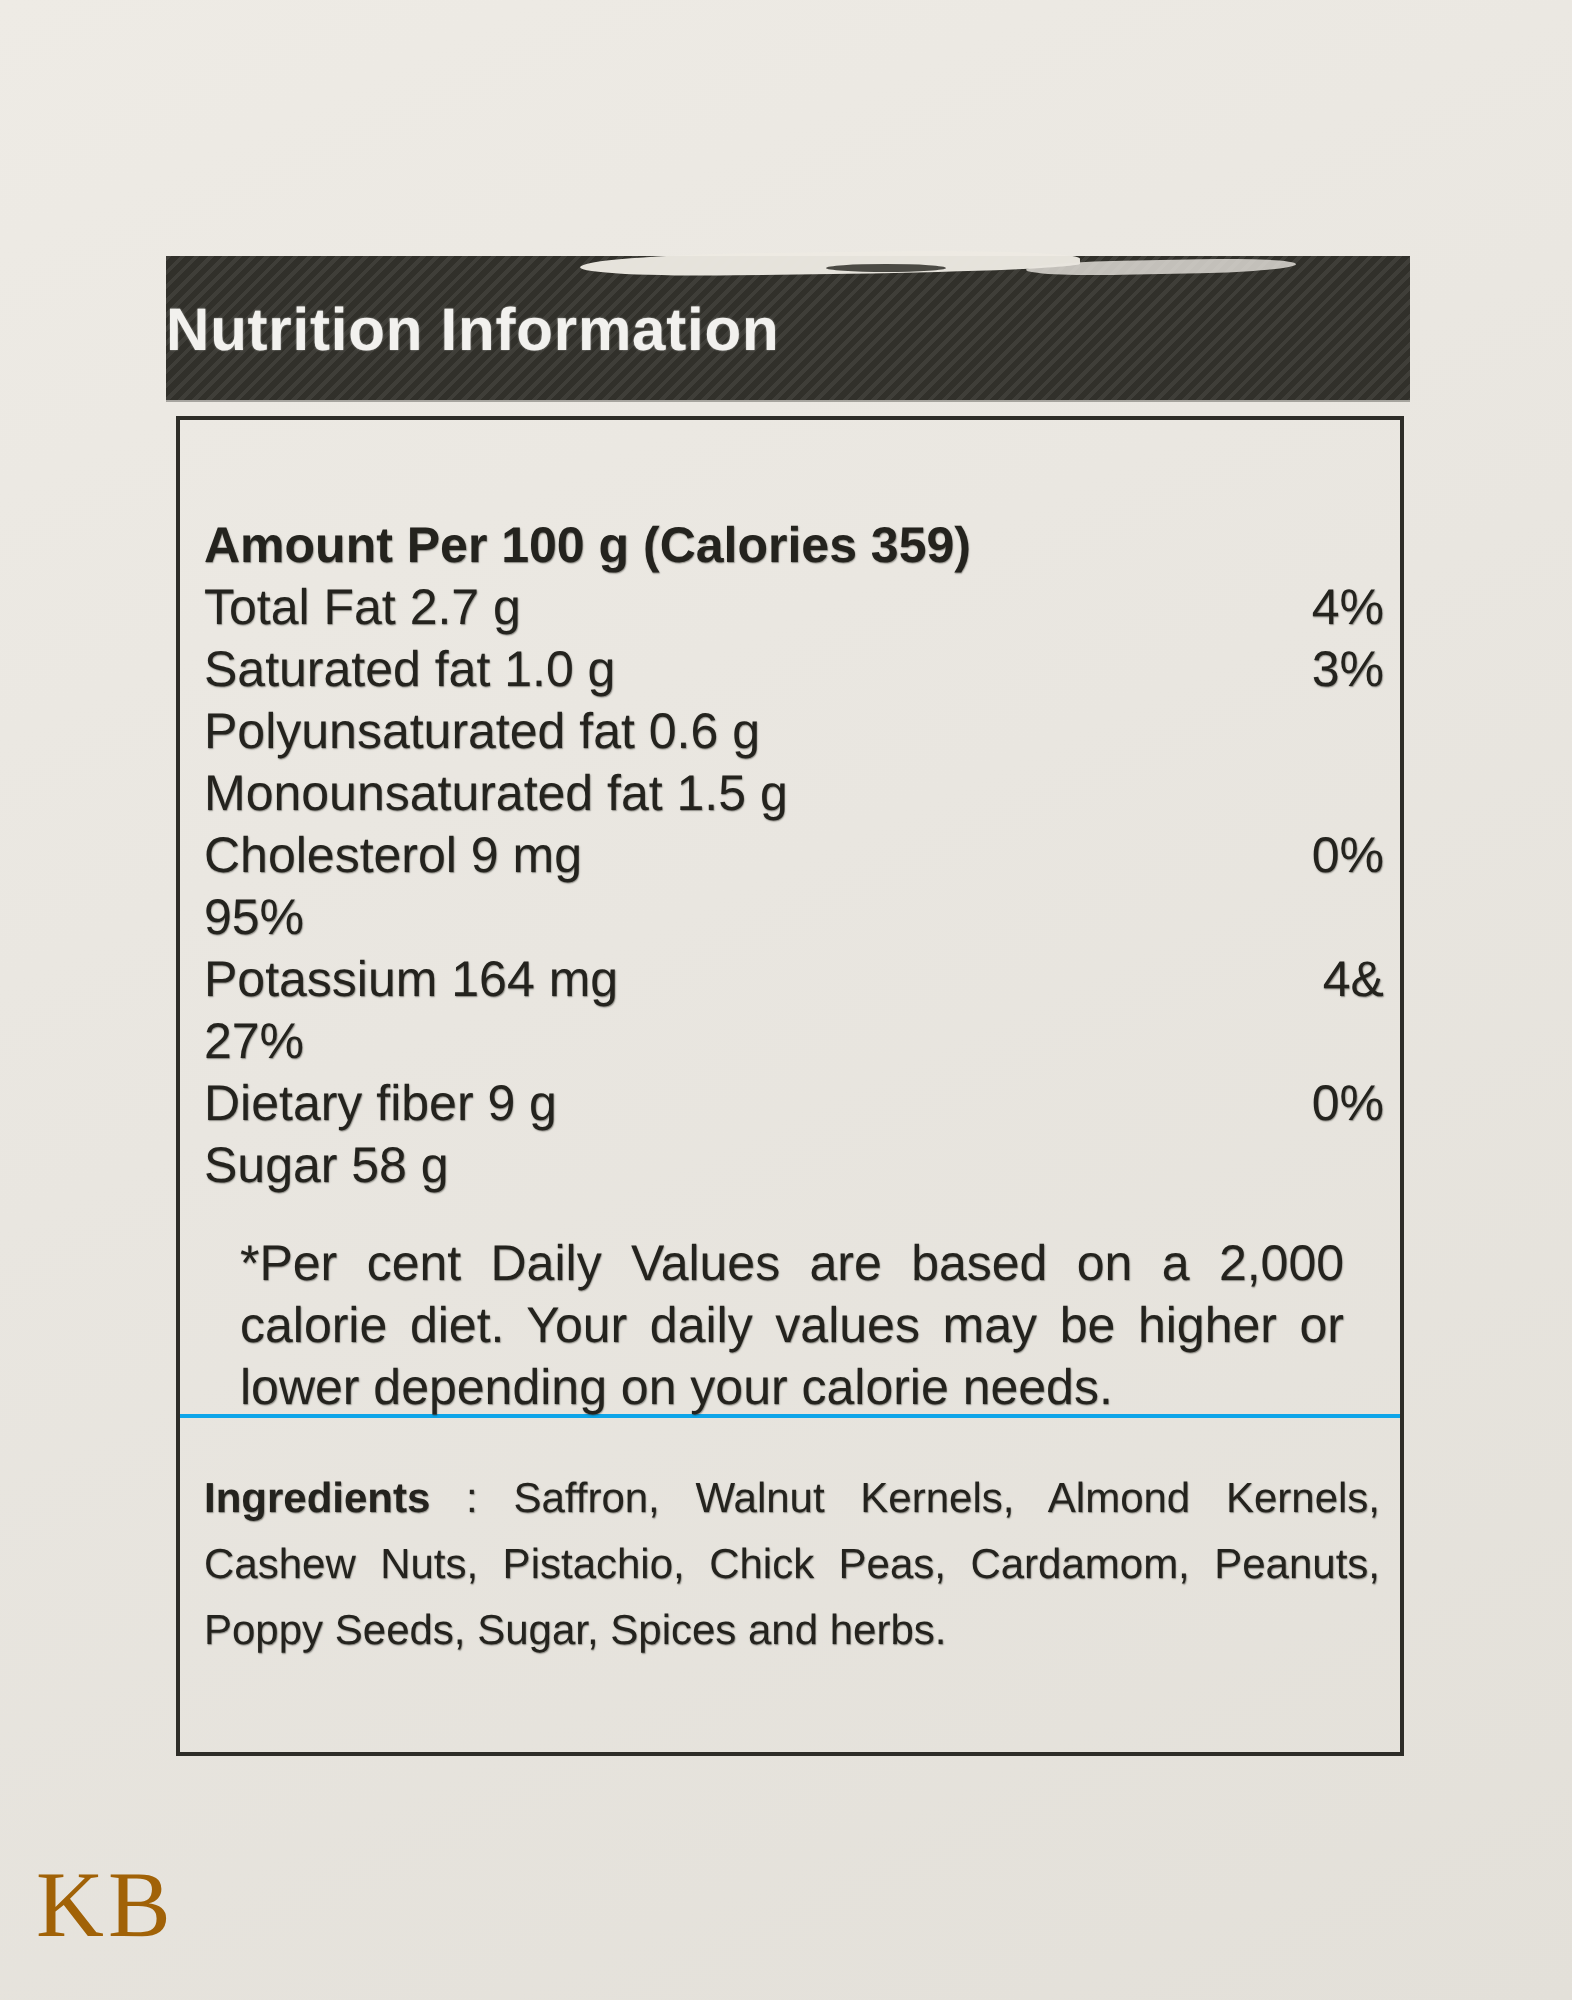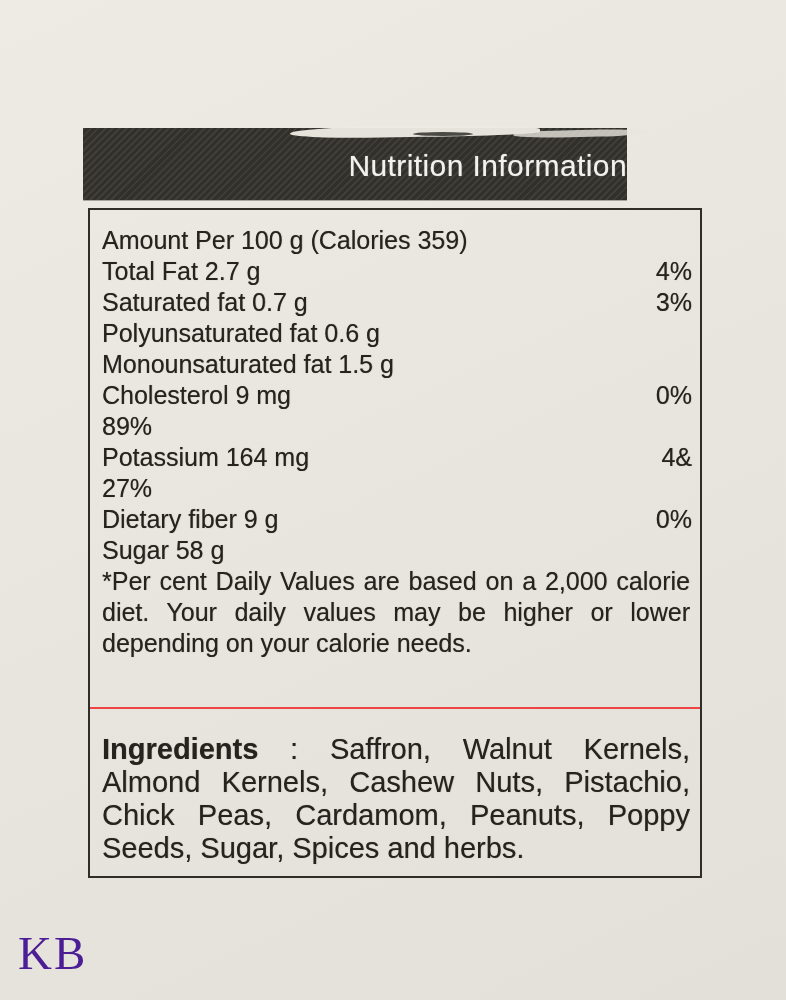--- a/index.html
+++ b/index.html
@@ -16,32 +16,33 @@
   }
   .stage {
     position: absolute;
     inset: 0;
   }
   
   .title-bar {
     position: absolute;
     left: 83px;
     top: 128px;
-    width: 544px;
+    width: 622px;
     height: 72px;
     background-color: #34332d;
     background-image: repeating-linear-gradient(
       135deg,
       rgba(255,255,255,0.055) 0 2px,
       rgba(0,0,0,0.06) 2px 5px
     );
     display: flex;
     align-items: center;
-    justify-content: flex-end;
+    justify-content: flex-start;
     box-shadow: 0 1px 0 rgba(40,39,34,0.35);
+    font-weight: bold;
   }
   .smudge-a {
     position: absolute;
     top: -2px;
     left: 207px;
     width: 250px;
     height: 11px;
     background: #edeae3;
     border-radius: 45% 55% 60% 40% / 70% 60% 40% 60%;
     transform: rotate(-0.8deg);
@@ -95,49 +96,50 @@
     padding: 15px 8px 0 12px;
     font-size: 25px;
     line-height: 31px;
   }
   .row {
     display: flex;
     justify-content: space-between;
     white-space: nowrap;
   }
   .row.head .nm {
-    font-weight: normal;
+    font-weight: bold;
+    margin-top: 33px;
   }
   .footnote {
-    margin: 0;
+    margin: 18px;
     padding-right: 2px;
     text-align: justify;
     text-justify: inter-word;
   }
   .ingredients {
     box-sizing: border-box;
-    border-top: 2px solid #ef4444;
+    border-top: 2px solid #0ea5e9;
     padding: 24px 10px 0 12px;
-    font-size: 29px;
+    font-size: 21px;
     line-height: 33px;
     text-align: justify;
     text-justify: inter-word;
   }
   .ing-label {
     font-weight: bold;
   }
   
   .watermark {
     position: absolute;
     left: 18px;
     top: 926px;
     font-family: "Liberation Serif", serif;
     font-size: 47px;
     letter-spacing: 2px;
-    color: #4c1d95;
+    color: #a16207;
     text-shadow: none;
   }
 </style>
 </head>
 <body>
 
 <div class="stage">
 
   <div class="title-bar">
     <div class="smudge-a"></div>
@@ -151,37 +153,37 @@
     <div class="nutri">
       <div class="row head">
         <span class="nm">Amount Per 100 g (Calories 359)</span>
       </div>
 
       <div class="row">
         <span class="nm">Total Fat 2.7 g</span>
         <span class="dv">4%</span>
       </div>
       <div class="row">
-        <span class="nm">Saturated fat 0.7 g</span>
+        <span class="nm">Saturated fat 1.0 g</span>
         <span class="dv">3%</span>
       </div>
       <div class="row">
         <span class="nm">Polyunsaturated fat 0.6 g</span>
         <span class="dv"></span>
       </div>
       <div class="row">
         <span class="nm">Monounsaturated fat 1.5 g</span>
         <span class="dv"></span>
       </div>
       <div class="row">
         <span class="nm">Cholesterol 9 mg</span>
         <span class="dv">0%</span>
       </div>
       <div class="row">
-        <span class="dv">89%</span>
+        <span class="dv">95%</span>
       </div>
       <div class="row">
         <span class="nm">Potassium 164 mg</span>
         <span class="dv">4&amp;</span>
       </div>
       <div class="row">
         <span class="dv">27%</span>
       </div>
       <div class="row">
         <span class="nm">Dietary fiber 9 g</span>

